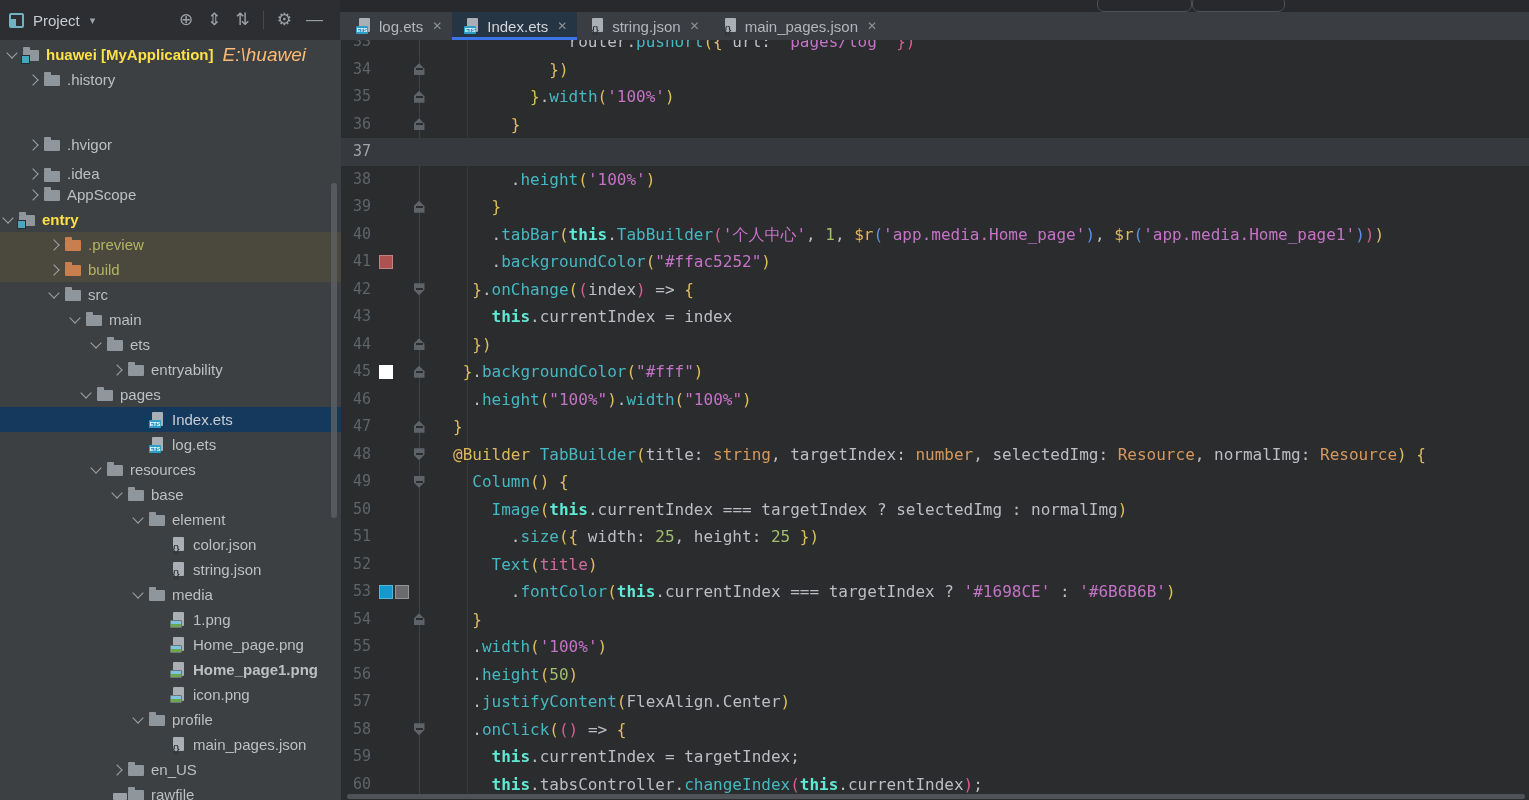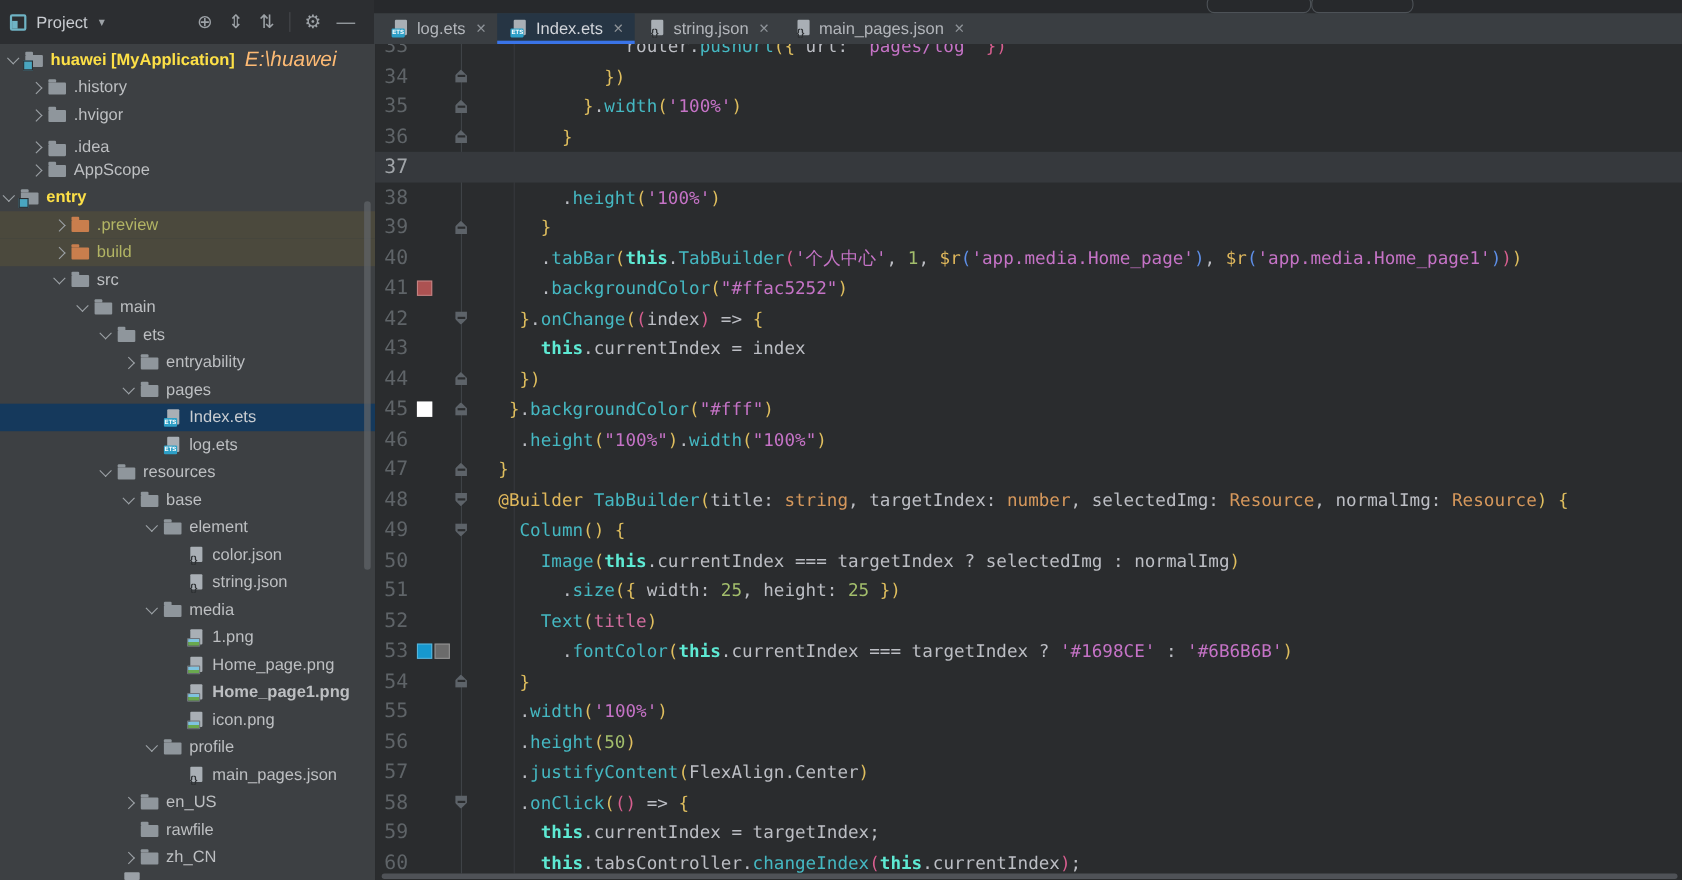--- a/index.html
+++ b/index.html
@@ -60,21 +60,21 @@
   #treebar{position:absolute;left:331px;top:183px;width:6px;height:335px;background:#5f6367;
            border-radius:3px;opacity:.75;}
   .tree-sliver{position:absolute;left:113px;top:793px;width:14px;height:7px;background:#9ba1a7;border-radius:1px;}
   
   #editor{position:absolute;left:341px;top:40px;right:0;bottom:0;background:#2a2c2e;overflow:hidden;}
   #lines{position:absolute;left:0;top:-12px;right:0;}
   .line{height:27.5px;display:flex;font-family:"DejaVu Sans Mono",monospace;font-size:16px;
         line-height:27.5px;white-space:pre;}
   .line.caret{background:#36393d;}
   .gutter{flex:0 0 112px;display:flex;color:#5f6468;}
-  .lnum{flex:0 0 30px;text-align:right;font-size:18px;}
+  .lnum{flex:0 0 30px;text-align:right;font-size:15px;}
   .swatches{flex:0 0 38px;display:flex;align-items:center;padding-left:8px;box-sizing:border-box;}
   .swatch{width:14px;height:14px;margin-right:2px;border:1px solid rgba(255,255,255,.28);box-sizing:border-box;}
   .foldc{flex:0 0 20px;display:flex;align-items:center;justify-content:center;}
   .fold{width:11px;height:12px;background-color:#5d6artifact;}
   .fold{background-color:#5d6369;background-image:linear-gradient(#2a2c2e,#2a2c2e);
         background-size:7px 2px;background-position:center;background-repeat:no-repeat;}
   .fold.down{clip-path:polygon(0 0,100% 0,100% 55%,50% 100%,0 55%);}
   .fold.up{clip-path:polygon(50% 0,100% 45%,100% 100%,0 100%,0 45%);}
   .caret .lnum{color:#a1a5a9;}
   .codetext{flex:1;}
@@ -153,21 +153,21 @@
         <span class="tchev e"></span>
         <span class="folder module"></span>
         <span class="tlabel bold">huawei [MyApplication]</span>
         <span class="tsuffix">E:\huawei</span>
       </div>
       <div class="trow" style="padding-left: 25px;">
         <span class="tchev c"></span>
         <span class="folder"></span>
         <span class="tlabel">.history</span>
       </div>
-      <div class="trow" style="padding-left: 25px;">
+      <div class="trow" style="padding-left: 25px; margin-top: 40px;">
         <span class="tchev c"></span>
         <span class="folder"></span>
         <span class="tlabel">.hvigor</span>
       </div>
       <div class="trow" style="padding-left: 25px; align-items: flex-end;">
         <span class="tchev c"></span>
         <span class="folder"></span>
         <span class="tlabel">.idea</span>
       </div>
       <div class="trow" style="padding-left: 25px;">
@@ -203,21 +203,21 @@
       <div class="trow" style="padding-left: 88px;">
         <span class="tchev e"></span>
         <span class="folder"></span>
         <span class="tlabel">ets</span>
       </div>
       <div class="trow" style="padding-left: 109px;">
         <span class="tchev c"></span>
         <span class="folder"></span>
         <span class="tlabel">entryability</span>
       </div>
-      <div class="trow" style="padding-left: 109px;">
+      <div class="trow" style="padding-left: 78px;">
         <span class="tchev e"></span>
         <span class="folder"></span>
         <span class="tlabel">pages</span>
       </div>
       <div class="trow sel" style="padding-left: 130px;">
         <span class="tchev"></span>
         <span class="fico fico-ets">
           <span class="page"></span>
           <span class="badge">ETS</span>
         </span>

